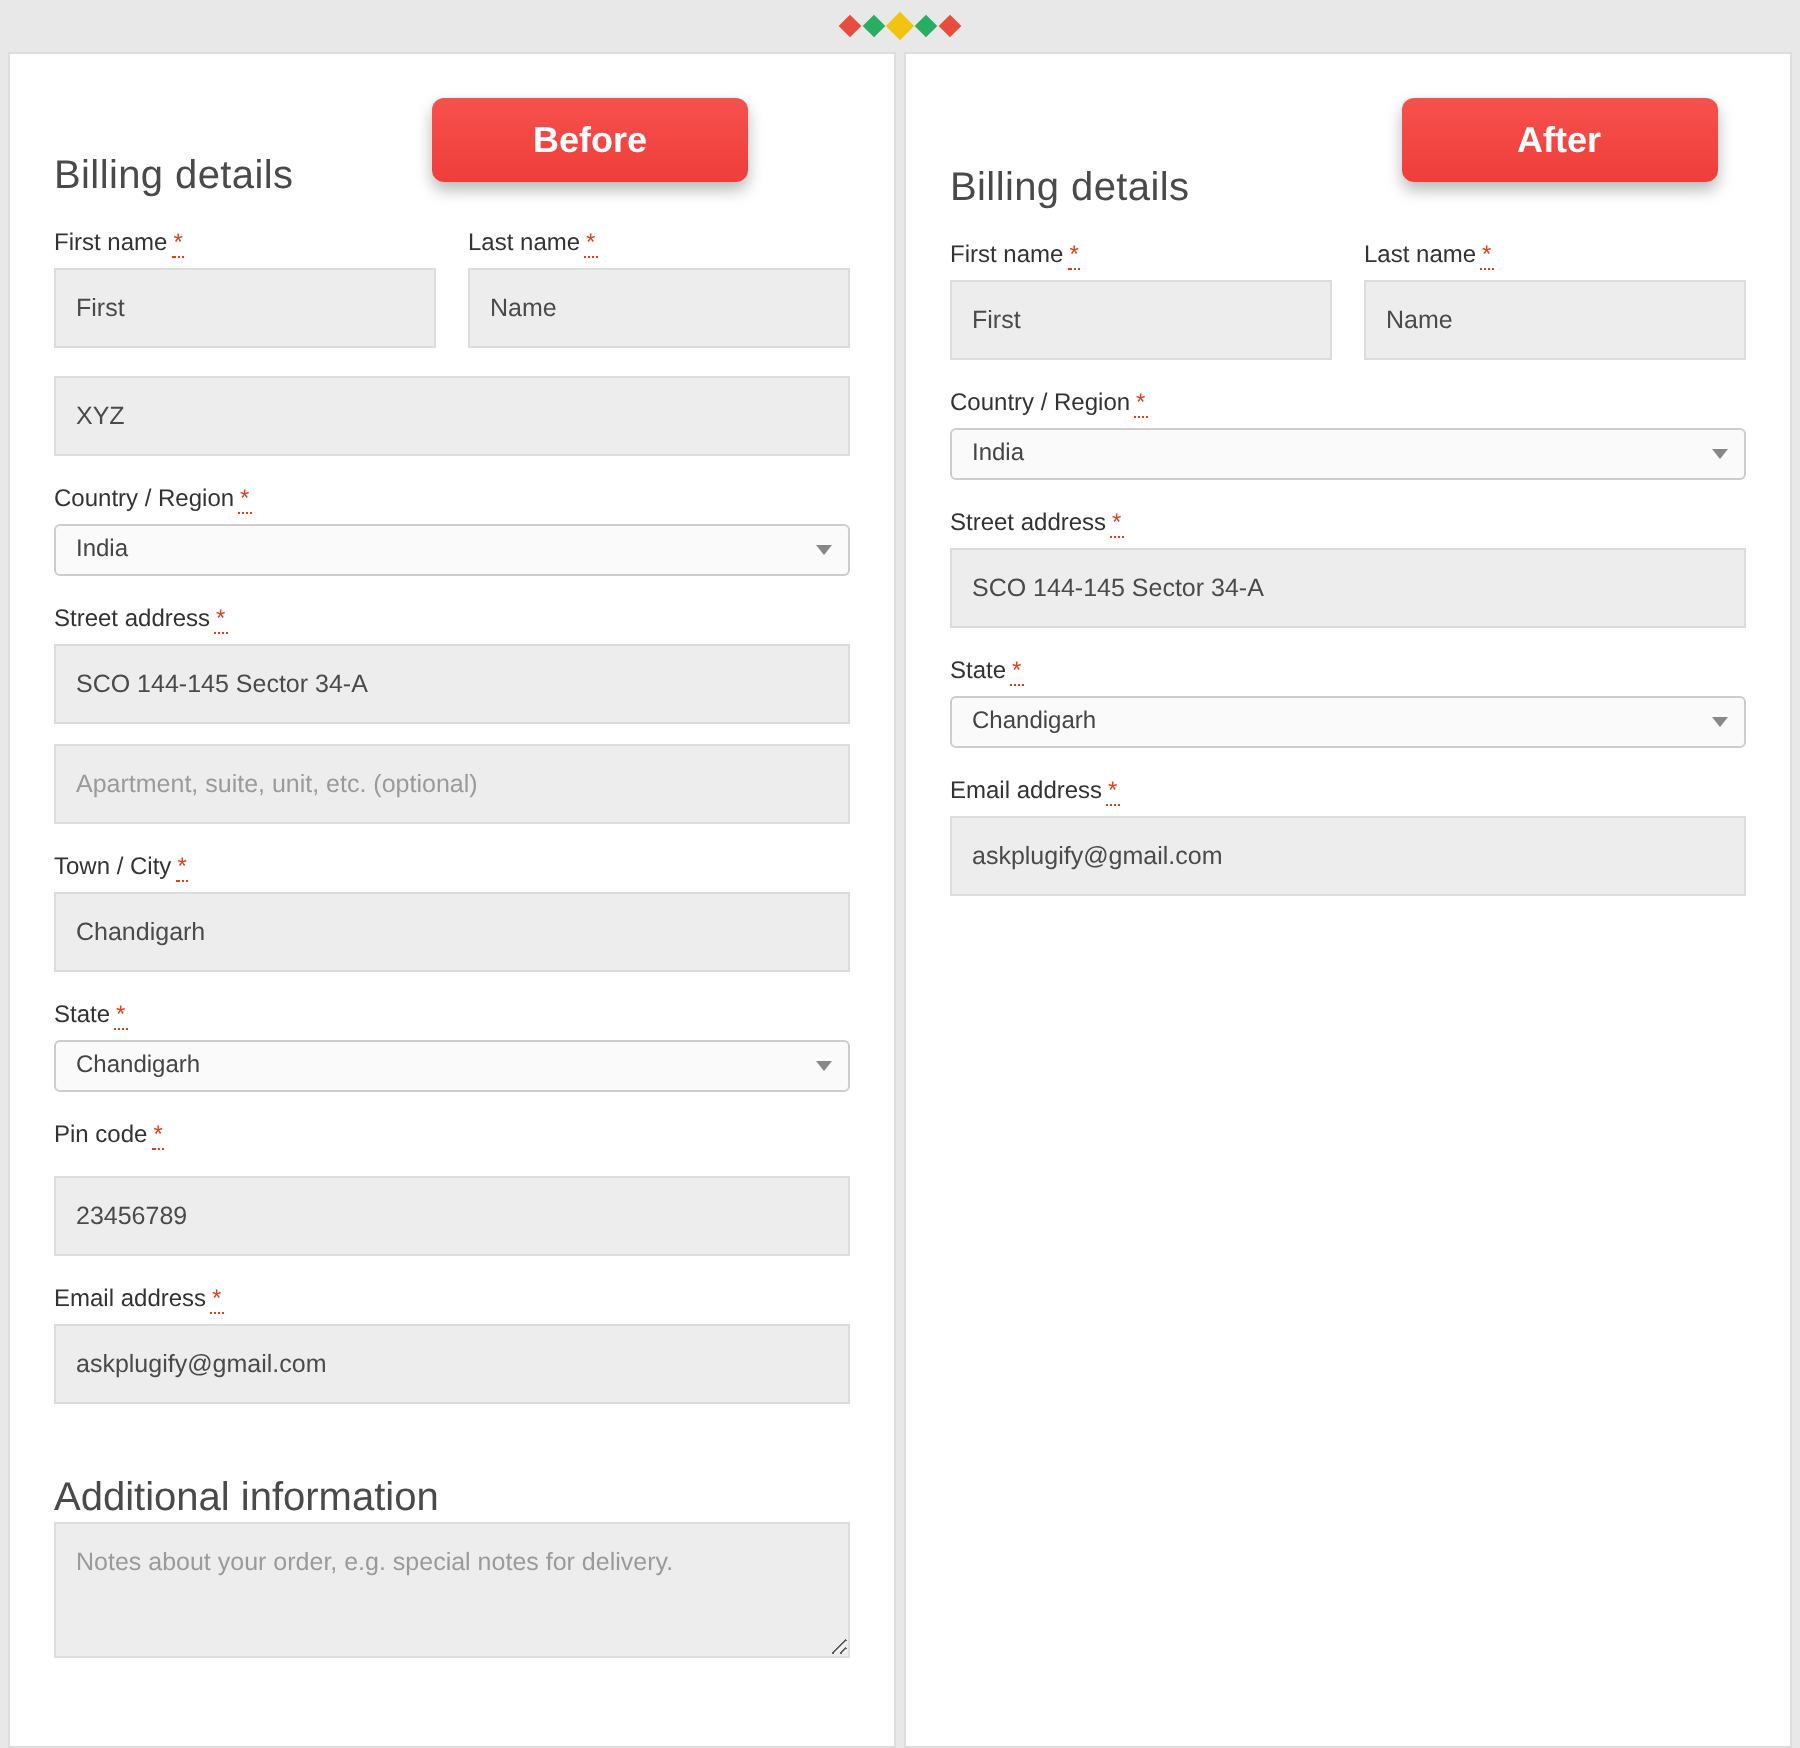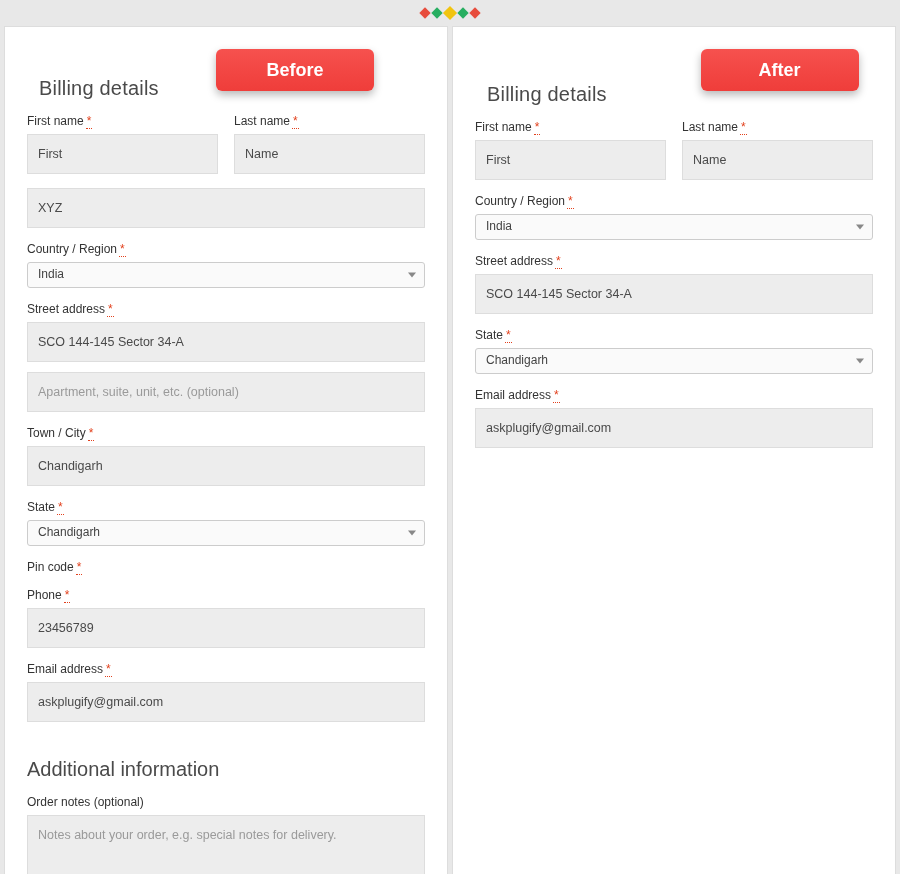--- a/index.html
+++ b/index.html
@@ -56,30 +56,30 @@
   .panel.left{margin-left:4px;}
   .panel.right{margin-right:4px;}
   .separator{
     width:4px;
     background:var(--bg);
   }
   h2.section-title{
     font-weight:400;
     color:var(--heading);
     font-size:20px;
-    margin:28px 0 14px 12px;
+    margin:28px 0 14px 0;
     letter-spacing:.2px;
   }
   .panel.left h2.section-title{margin-top:28px;}
   .panel.right h2.section-title{margin-top:34px;}
   h2.subsection-title{
     font-weight:400;
     color:var(--heading);
     font-size:20px;
-    margin:36px 0 14px 0;
+    margin:36px 0 0 0;
   }
   .badge{
     position:absolute;
     top:22px;
     width:158px;
     height:42px;
     background:linear-gradient(#f6514e,#ef3d3a);
     border-radius:6px;
     color:#fff;
     font-size:18px;
@@ -195,33 +195,31 @@
         <span>Chandigarh</span>
         <span class="chev"></span>
       </div>
     </div>
 
     <div class="field">
       <label><span>Pin code</span><span class="req">*</span></label>
     </div>
 
     <div class="field">
-      <label><span>Phone</span><span class="req">*</span></label>
       <input class="text" value="23456789" style="">
     </div>
 
     <div class="field">
       <label><span>Email address</span><span class="req">*</span></label>
       <input class="text" value="askplugify@gmail.com" style="">
     </div>
 
     <h2 class="subsection-title">Additional information</h2>
 
     <div class="field">
-      <label>Order notes (optional)</label>
       <textarea class="text" placeholder="Notes about your order, e.g. special notes for delivery." style=""></textarea>
     </div>
   </div>
 
   <div class="separator"></div>
 
   <div class="panel right">
     <div class="badge">After</div>
 
     <h2 class="section-title">Billing details</h2>

